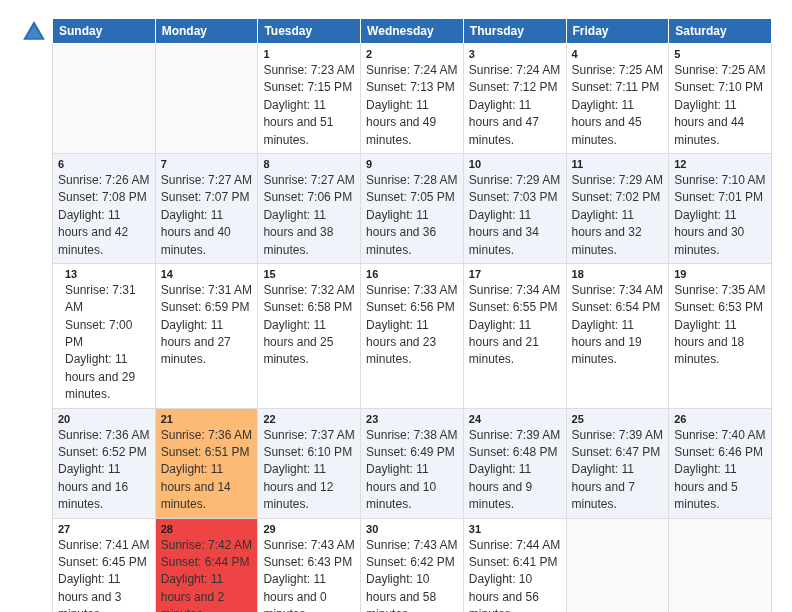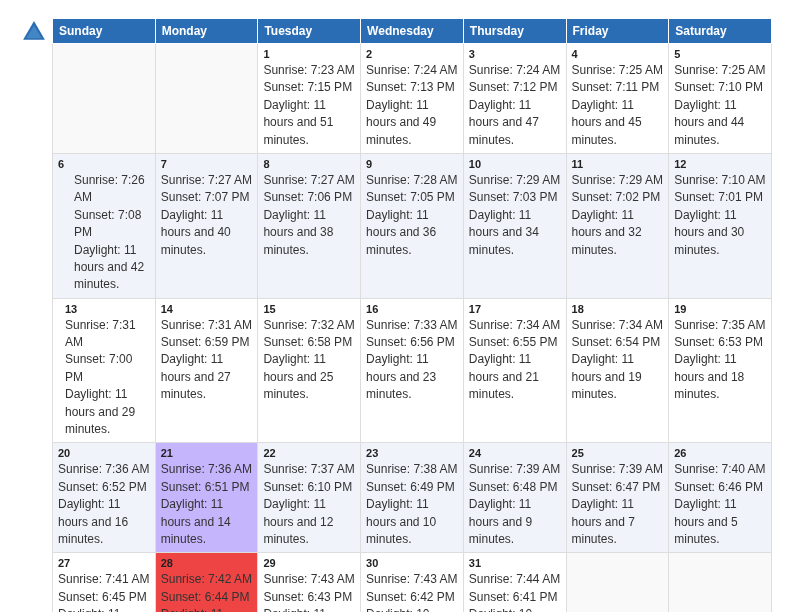--- a/index.html
+++ b/index.html
@@ -168,21 +168,21 @@
           <td style="background: rgb(255, 255, 255);">
             <span class="day-num">5</span>
             <div class="cell-info" style="white-space: pre-line;">Sunrise: 7:25 AM
 Sunset: 7:10 PM
 Daylight: 11 hours and 44 minutes.</div>
           </td>
         </tr>
         <tr>
           <td style="background: rgb(240, 244, 250);">
             <span class="day-num">6</span>
-            <div class="cell-info" style="white-space: pre-line; margin-left: 16px;">Sunrise: 7:26 AM
+            <div class="cell-info" style="white-space: pre-line;">Sunrise: 7:26 AM
 Sunset: 7:08 PM
 Daylight: 11 hours and 42 minutes.</div>
           </td>
           <td style="background: rgb(240, 244, 250);">
             <span class="day-num">7</span>
             <div class="cell-info" style="white-space: pre-line;">Sunrise: 7:27 AM
 Sunset: 7:07 PM
 Daylight: 11 hours and 40 minutes.</div>
           </td>
           <td style="background: rgb(240, 244, 250);">
@@ -260,21 +260,21 @@
 Daylight: 11 hours and 18 minutes.</div>
           </td>
         </tr>
         <tr>
           <td style="background: rgb(240, 244, 250);">
             <span class="day-num">20</span>
             <div class="cell-info" style="white-space: pre-line;">Sunrise: 7:36 AM
 Sunset: 6:52 PM
 Daylight: 11 hours and 16 minutes.</div>
           </td>
-          <td style="background: #c4b5fd;">
+          <td style="background: #fdba74;">
             <span class="day-num">21</span>
             <div class="cell-info" style="white-space: pre-line;">Sunrise: 7:36 AM
 Sunset: 6:51 PM
 Daylight: 11 hours and 14 minutes.</div>
           </td>
           <td style="background: rgb(240, 244, 250);">
             <span class="day-num">22</span>
             <div class="cell-info" style="white-space: pre-line;">Sunrise: 7:37 AM
 Sunset: 6:10 PM
 Daylight: 11 hours and 12 minutes.</div>

